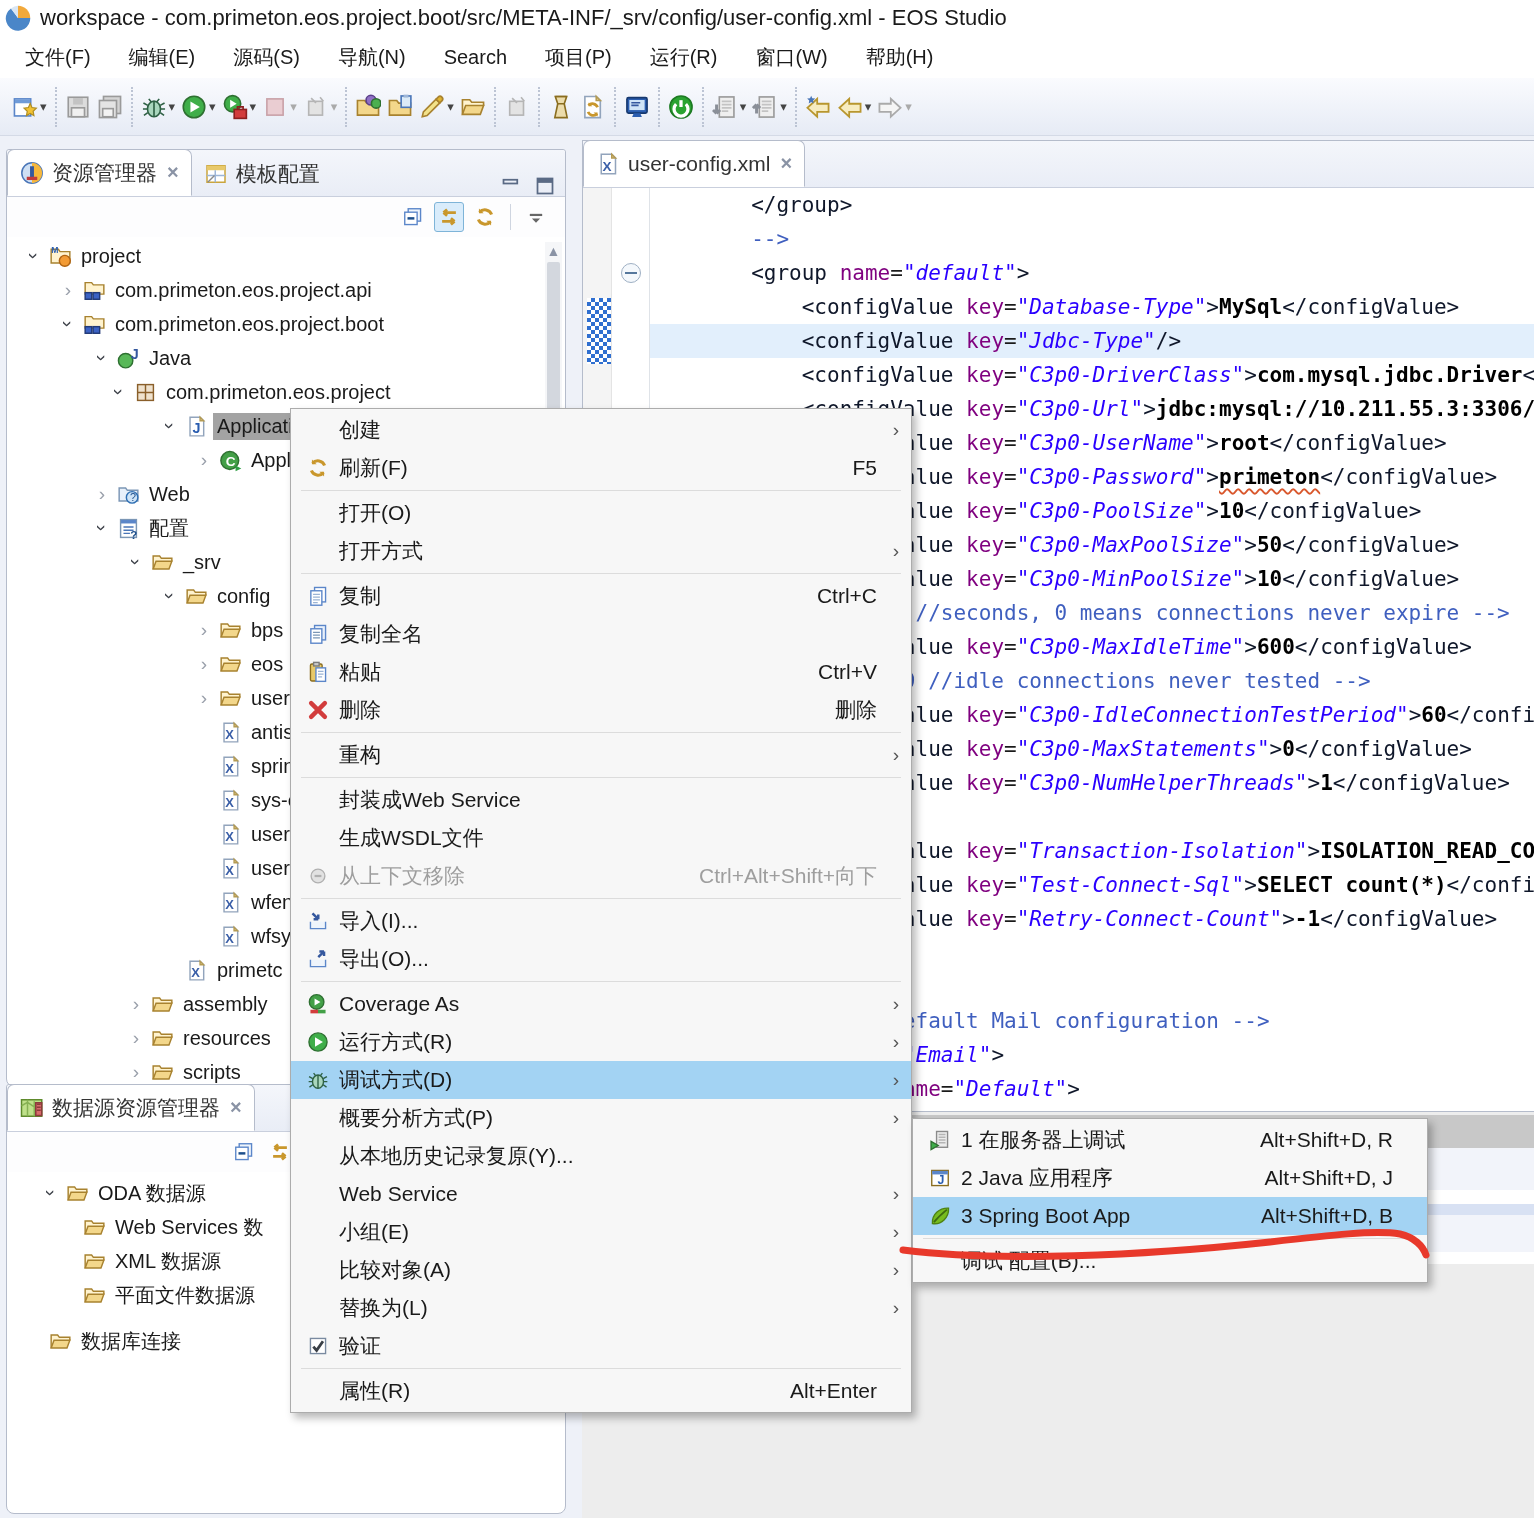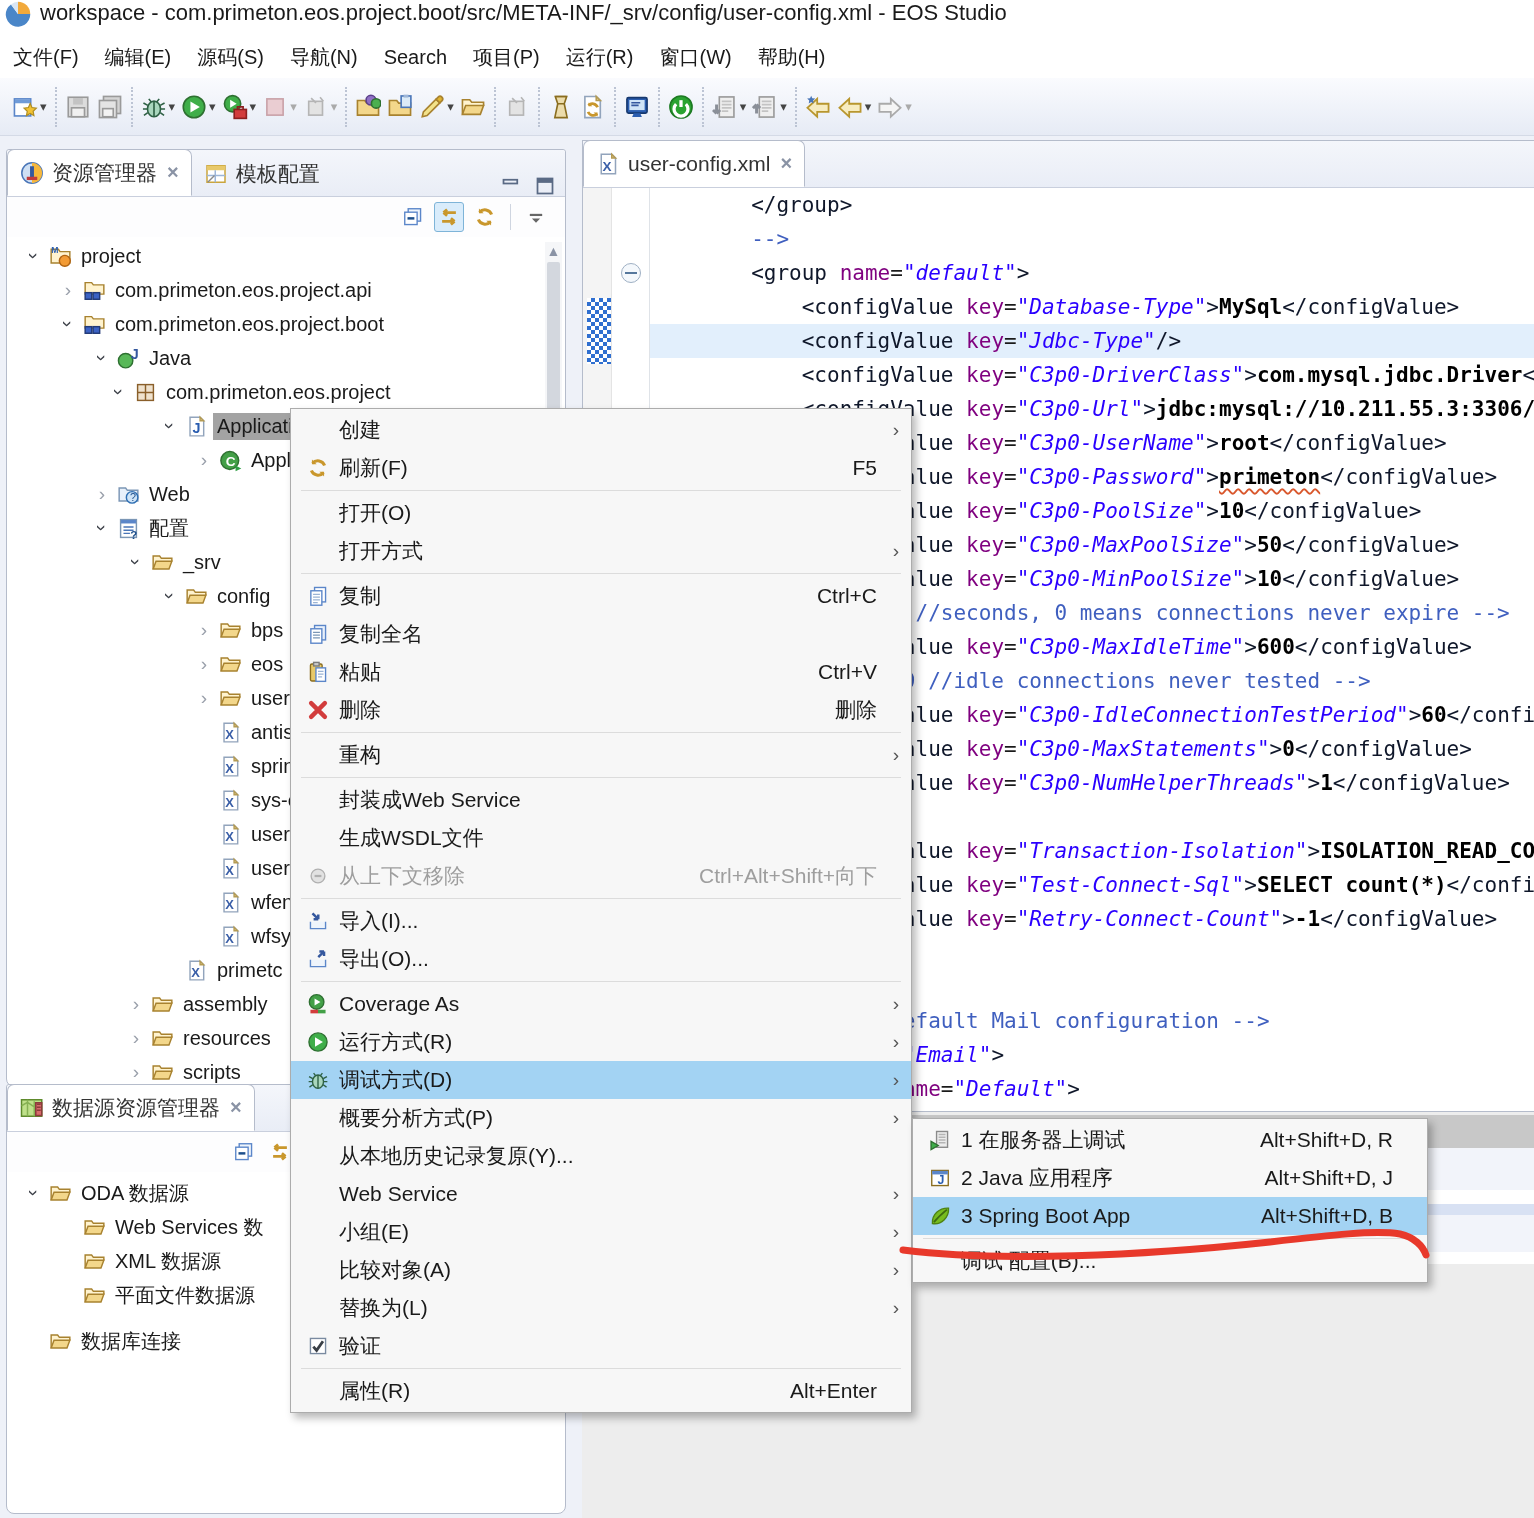--- a/index.html
+++ b/index.html
@@ -2,24 +2,24 @@
 <html><head>
 <meta charset="utf-8">
 <style>
   html,body{margin:0;padding:0;background:#fff;}
   #screen{position:relative;width:1534px;height:1518px;overflow:hidden;
           font-family:"Liberation Sans",sans-serif;color:#1a1a1a;background:#fff;}
   .abs{position:absolute;}
   svg.ic{display:inline-block;vertical-align:middle;}
 
   
-  #titlebar{left:0;top:0;width:100%;height:36px;background:#fff;display:flex;align-items:flex-start;}
+  #titlebar{left:0;top:0;width:100%;height:36px;background:#fff;display:flex;align-items:center;}
   #titlebar .title{font-size:22px;margin-left:8px;white-space:nowrap;}
   #menubar{left:0;top:36px;width:100%;height:42px;background:#fff;display:flex;align-items:center;font-size:20px;}
-  #menubar .mb{padding:4px 13px;white-space:nowrap;}
+  #menubar .mb{padding:4px 13px;white-space:nowrap;margin-left:12px;}
   #toolbar{left:0;top:78px;width:100%;height:58px;background:linear-gradient(#fafbfe,#e6ebf5);
            border-bottom:1px solid #d4dae6;display:flex;align-items:center;padding-left:4px;box-sizing:border-box;}
   .tbgroup{display:flex;align-items:center;height:40px;border-left:2px dotted #bcc4d4;padding:0 5px;}
   .tbgroup:first-child{border-left:none;}
   .tbtn{display:flex;align-items:center;padding:3px 3px;border-radius:3px;}
   .tbtn .dd{font-size:13px;color:#444;margin-left:2px;}
   .tbtn.dis .dd{color:#aaa;}
 
   
   .panel{background:#fff;border:1px solid #b5bccb;border-radius:3px 3px 8px 8px;box-sizing:border-box;}
@@ -643,21 +643,21 @@
             <rect x="4.5" y="2" width="9" height="9" fill="#eef4fb" stroke="#5b86c9"></rect>
             <rect x="2" y="4.5" width="9" height="9" fill="#fff" stroke="#5b86c9"></rect>
             <path d="M4 9 h5" stroke="#1d4f8c" stroke-width="1.8"></path>
           </svg></div>
         <div class="vicon"><svg class="ic" width="22" height="22" viewBox="0 0 16 16">
             <path d="M13 4.8 H4 m0 0 l2.6-2.3 M4 4.8 l2.6 2.3" stroke="#c9972c" fill="none" stroke-width="2"></path>
             <path d="M3 11.2 h9 m0 0 l-2.6-2.3 m2.6 2.3 l-2.6 2.3" stroke="#c9972c" fill="none" stroke-width="2"></path>
           </svg></div>
       </div>
     <div class="tree" id="ds-tree" style="padding-top:4px">
-        <div class="trow" style="padding-left: 16px;">
+        <div class="trow" style="padding-left: 33px;">
           <span class="tarrow open">›</span>
           <span class="ticon">
             <svg class="ic" width="23" height="23" viewBox="0 0 16 16">
               <path d="M1.5 12.5 V3.5 h4.5 l1.2 1.6 h7.3 v2.2" fill="#fff3cf" stroke="#a8822f"></path>
               <path d="M1.5 12.5 l2-5.4 h11 l-2 5.4 z" fill="#f3d78b" stroke="#a8822f"></path>
             </svg>
           </span>
           <span class="tlabel">ODA 数据源</span>
         </div>
         <div class="trow" style="padding-left: 50px;">

